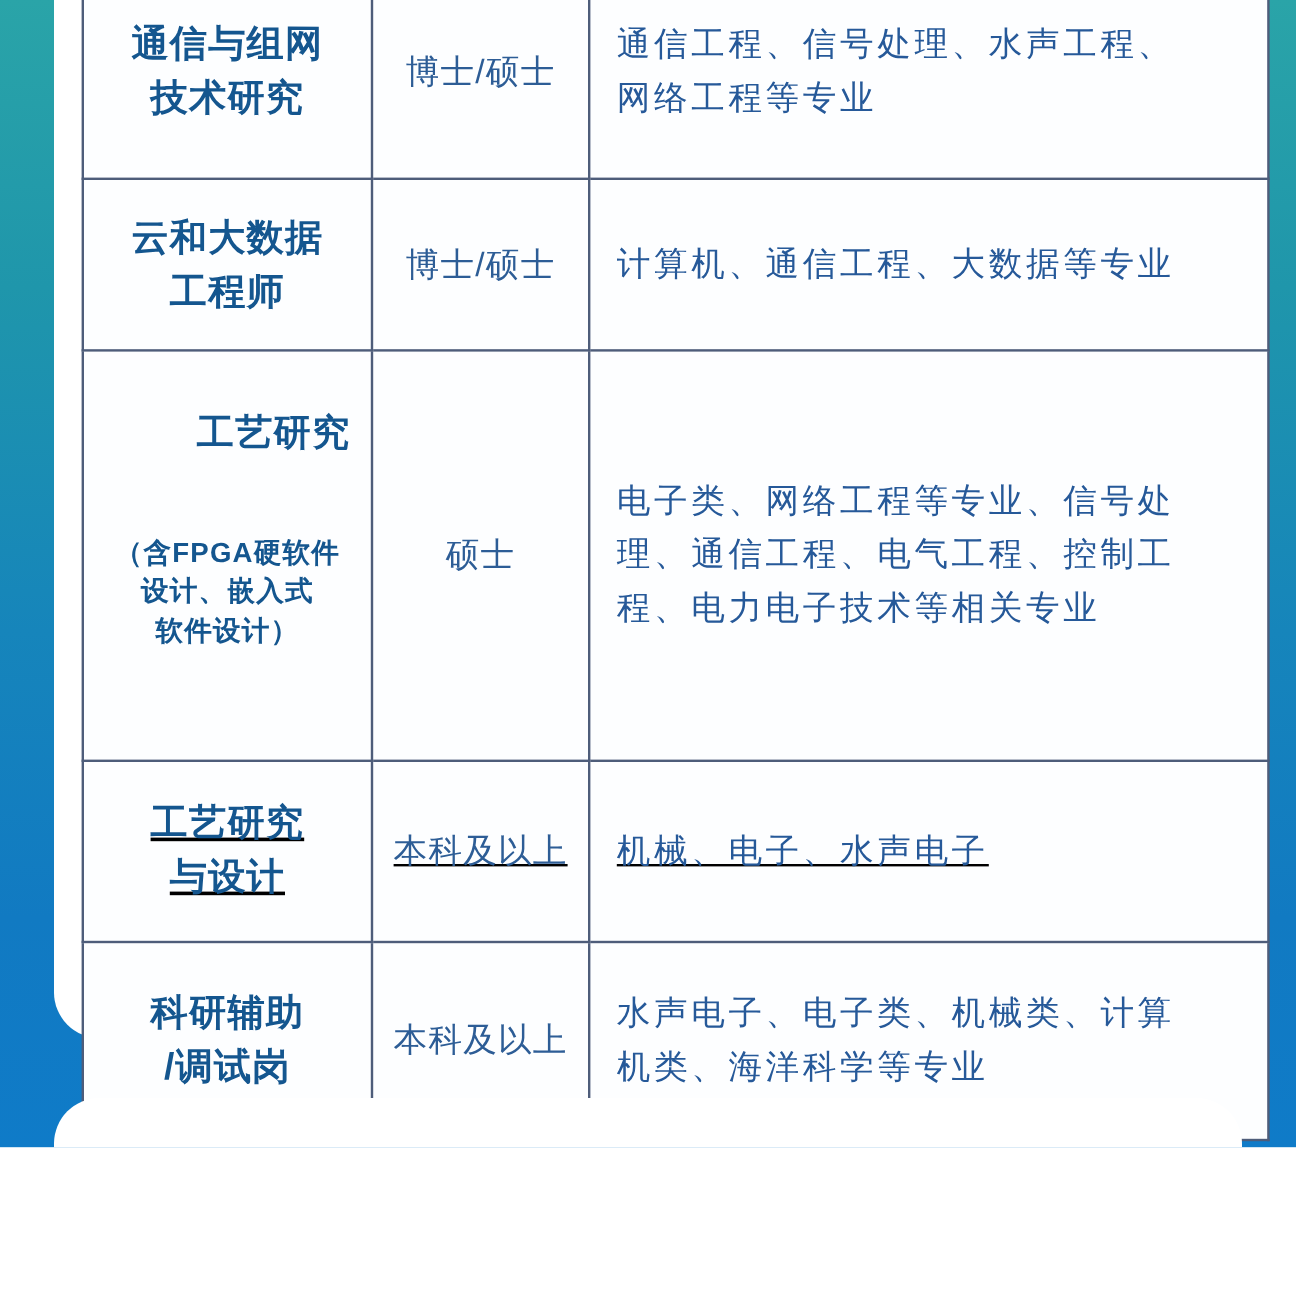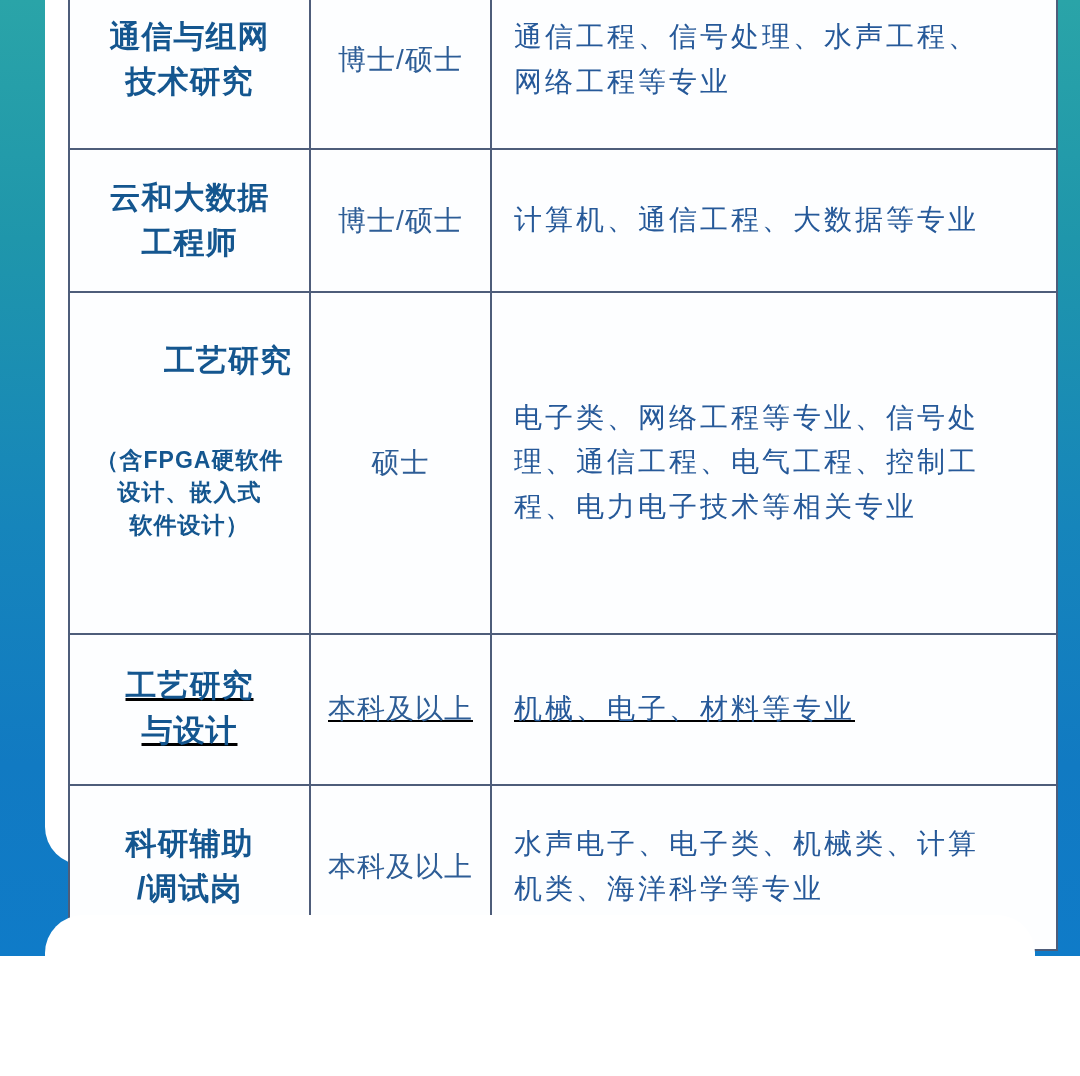--- a/index.html
+++ b/index.html
@@ -126,21 +126,21 @@
       </td>
       <td class="c-deg">硕士</td>
       <td class="c-maj">电子类、网络工程等专业、信号处
 理、通信工程、电气工程、控制工
 程、电力电子技术等相关专业</td>
     </tr>
     <tr style="height:151px;text-decoration:underline;">
       <td class="c-pos">工艺研究
 与设计</td>
       <td class="c-deg">本科及以上</td>
-      <td class="c-maj">机械、电子、材料等专业</td>
+      <td class="c-maj">机械、电子、水声电子</td>
     </tr>
     <tr style="height:165px;margin-left:34px;">
       <td class="c-pos">科研辅助
 /调试岗</td>
       <td class="c-deg">本科及以上</td>
       <td class="c-maj">水声电子、电子类、机械类、计算
 机类、海洋科学等专业</td>
     </tr>
   </tbody>
     </table>

